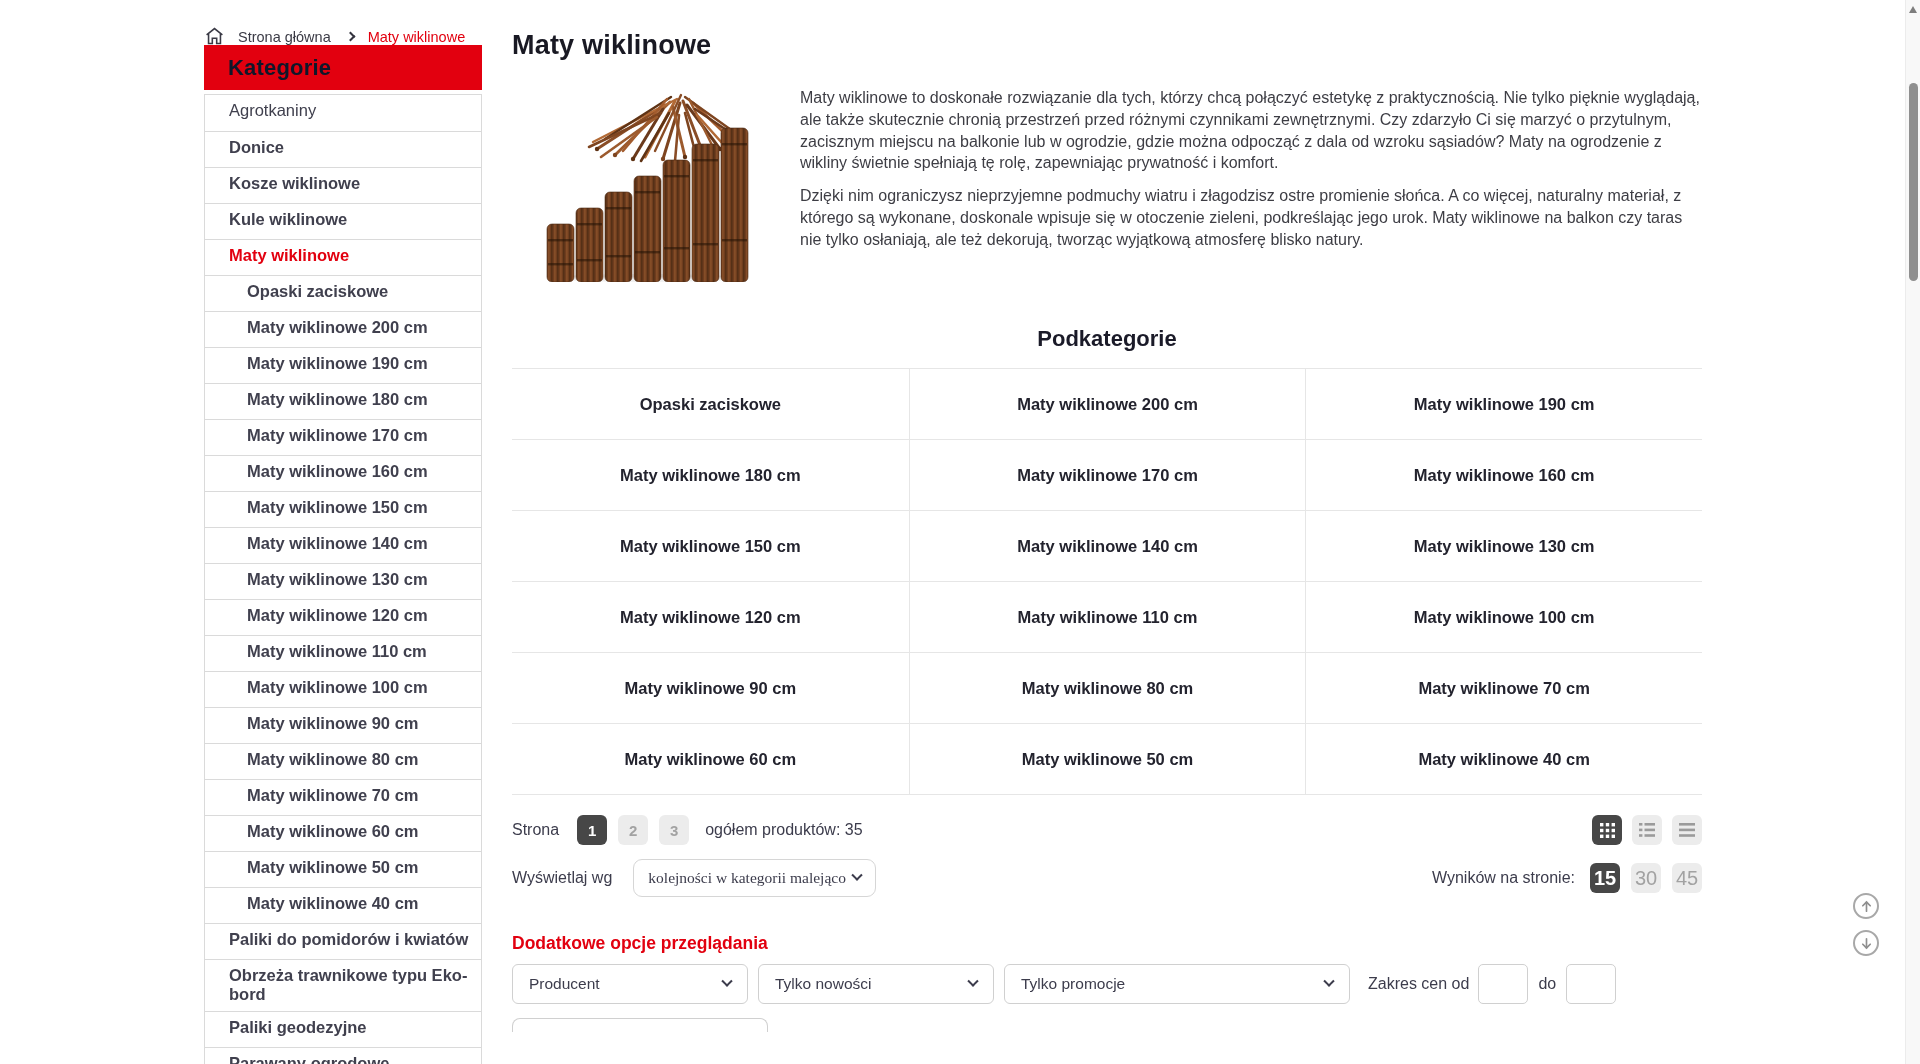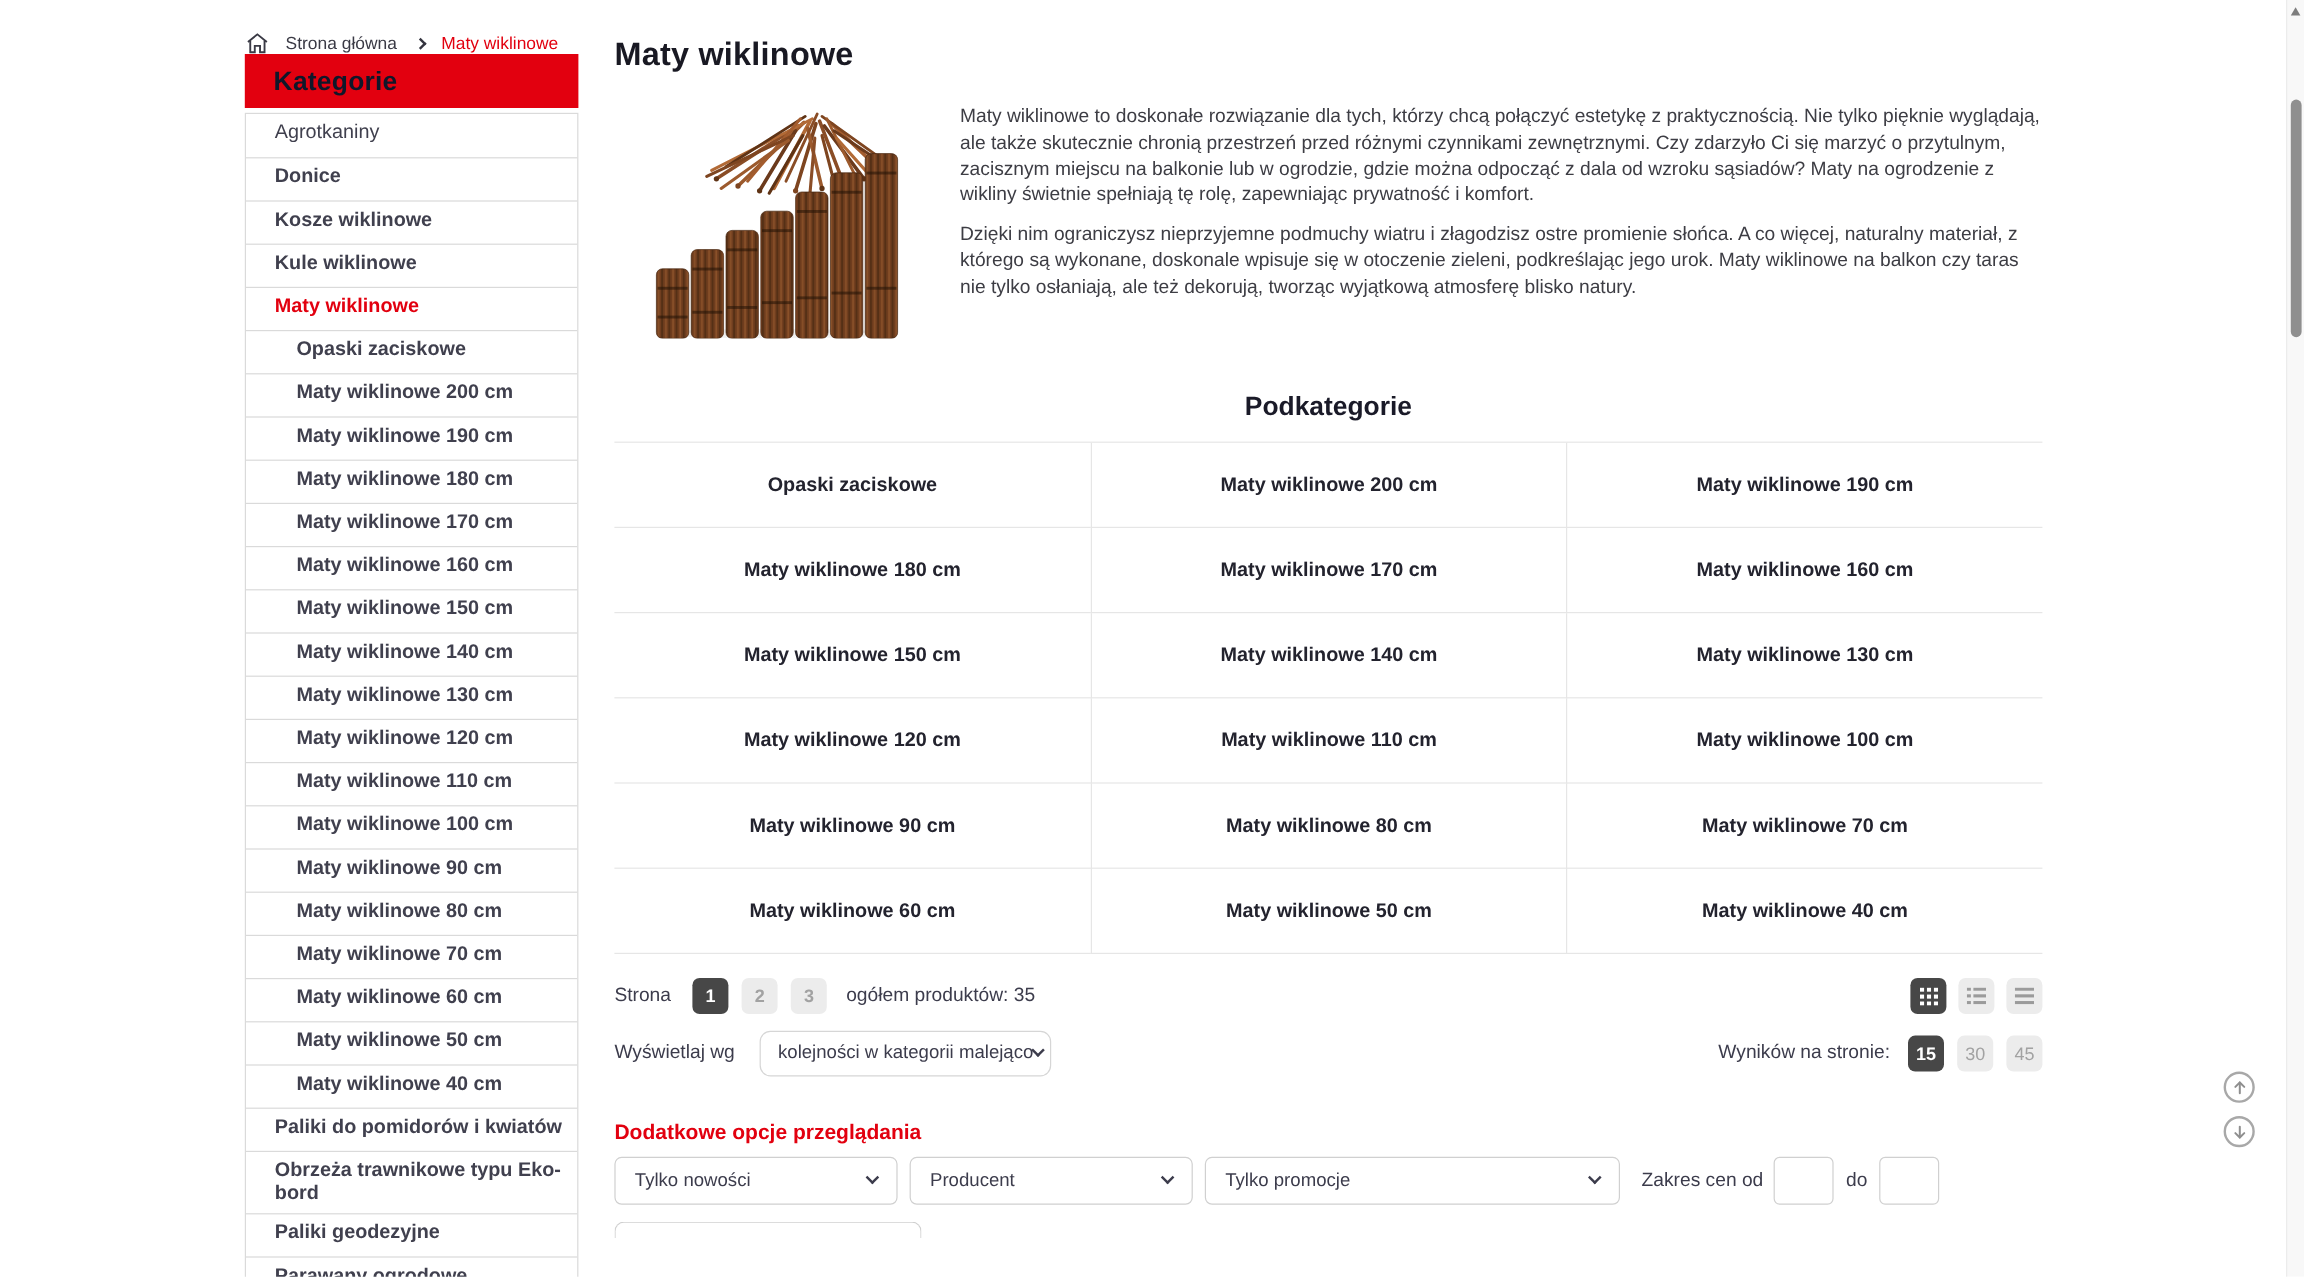--- a/index.html
+++ b/index.html
@@ -51,28 +51,28 @@
   .pagebtn.dark { background:#474747; color:#fff; }
   .pagebtn:first-of-type { margin-left:18px; }
   .total { margin-left:16px; font-size:16px; color:#3c3c4c; }
   .viewbtns { margin-left:auto; display:flex; gap:10px; }
   .viewbtn { width:30px; height:30px; border-radius:6px; border:none; background:#ececec;
     display:flex; align-items:center; justify-content:center; cursor:pointer; }
   .viewbtn.dark { background:#474747; }
 
   .sortrow { margin-top:14px; display:flex; align-items:center; }
   .sortsel { margin-left:21px; width:243px; height:38px; border:1px solid #d6d6d6; border-radius:9px;
-    background:#fff; display:flex; align-items:center; padding:0 14px; cursor:pointer; }
+    background:#fff; display:flex; align-items:center; padding:0 14px; cursor:pointer;font-family:Liberation Serif, serif; }
   .sortsel .val { font-size:15.5px; color:#3c3c4c; flex:1; white-space:nowrap; }
   .chev { width:8px; height:8px; border-right:2px solid #3c3c4c; border-bottom:2px solid #3c3c4c;
     transform:rotate(45deg) translate(-2px,-2px); flex:0 0 auto; }
   .perpage { margin-left:auto; display:flex; align-items:center; }
   .perpage .tb-label { margin-right:4px; }
   .ppbtn { width:30px; height:30px; border-radius:6px; border:none; background:#ececec; color:#a2a2a2;
-    font-size:15px; margin-left:11px; cursor:pointer; font-family:inherit; }
+    font-size:20px; margin-left:11px; cursor:pointer; font-family:inherit; }
   .ppbtn.dark { background:#474747; color:#fff; font-weight:bold; }
 
   
   h3.filters-title { margin-top:36px; color:#e2000f; font-size:17.5px; font-weight:bold; }
   .filterrow { margin-top:10px; display:flex; align-items:center; }
   .filterbox { height:40px; border:1px solid #d0d0d0; border-radius:6px; background:#fff;
     display:flex; align-items:center; padding:0 16px; cursor:pointer; width:236px; margin-right:10px; }
   .filterbox .val { font-size:15.5px; color:#3c3c4c; flex:1; white-space:nowrap; overflow:hidden; }
   .filterbox.wide { width:346px; }
   .pricelabel { font-size:16px; color:#3c3c4c; margin:0 9px 0 8px; }
@@ -407,25 +407,25 @@
           <button class="ppbtn">
             <span>45</span>
           </button>
       </div>
     </div>
 
     <h3 class="filters-title">Dodatkowe opcje przeglądania</h3>
 
     <div class="filterrow">
       <div class="filterbox">
+          <span class="val">Producent</span>
+          <span class="chev"></span>
+        </div>
+        <div class="filterbox">
           <span class="val">Tylko nowości</span>
-          <span class="chev"></span>
-        </div>
-        <div class="filterbox">
-          <span class="val">Producent</span>
           <span class="chev"></span>
         </div>
         <div class="filterbox wide">
           <span class="val">Tylko promocje</span>
           <span class="chev"></span>
         </div>
       <span class="pricelabel">Zakres cen od</span>
       <input class="priceinput" type="text" value="" style="">
       <span class="pricelabel">do</span>
       <input class="priceinput" type="text" value="" style="">

